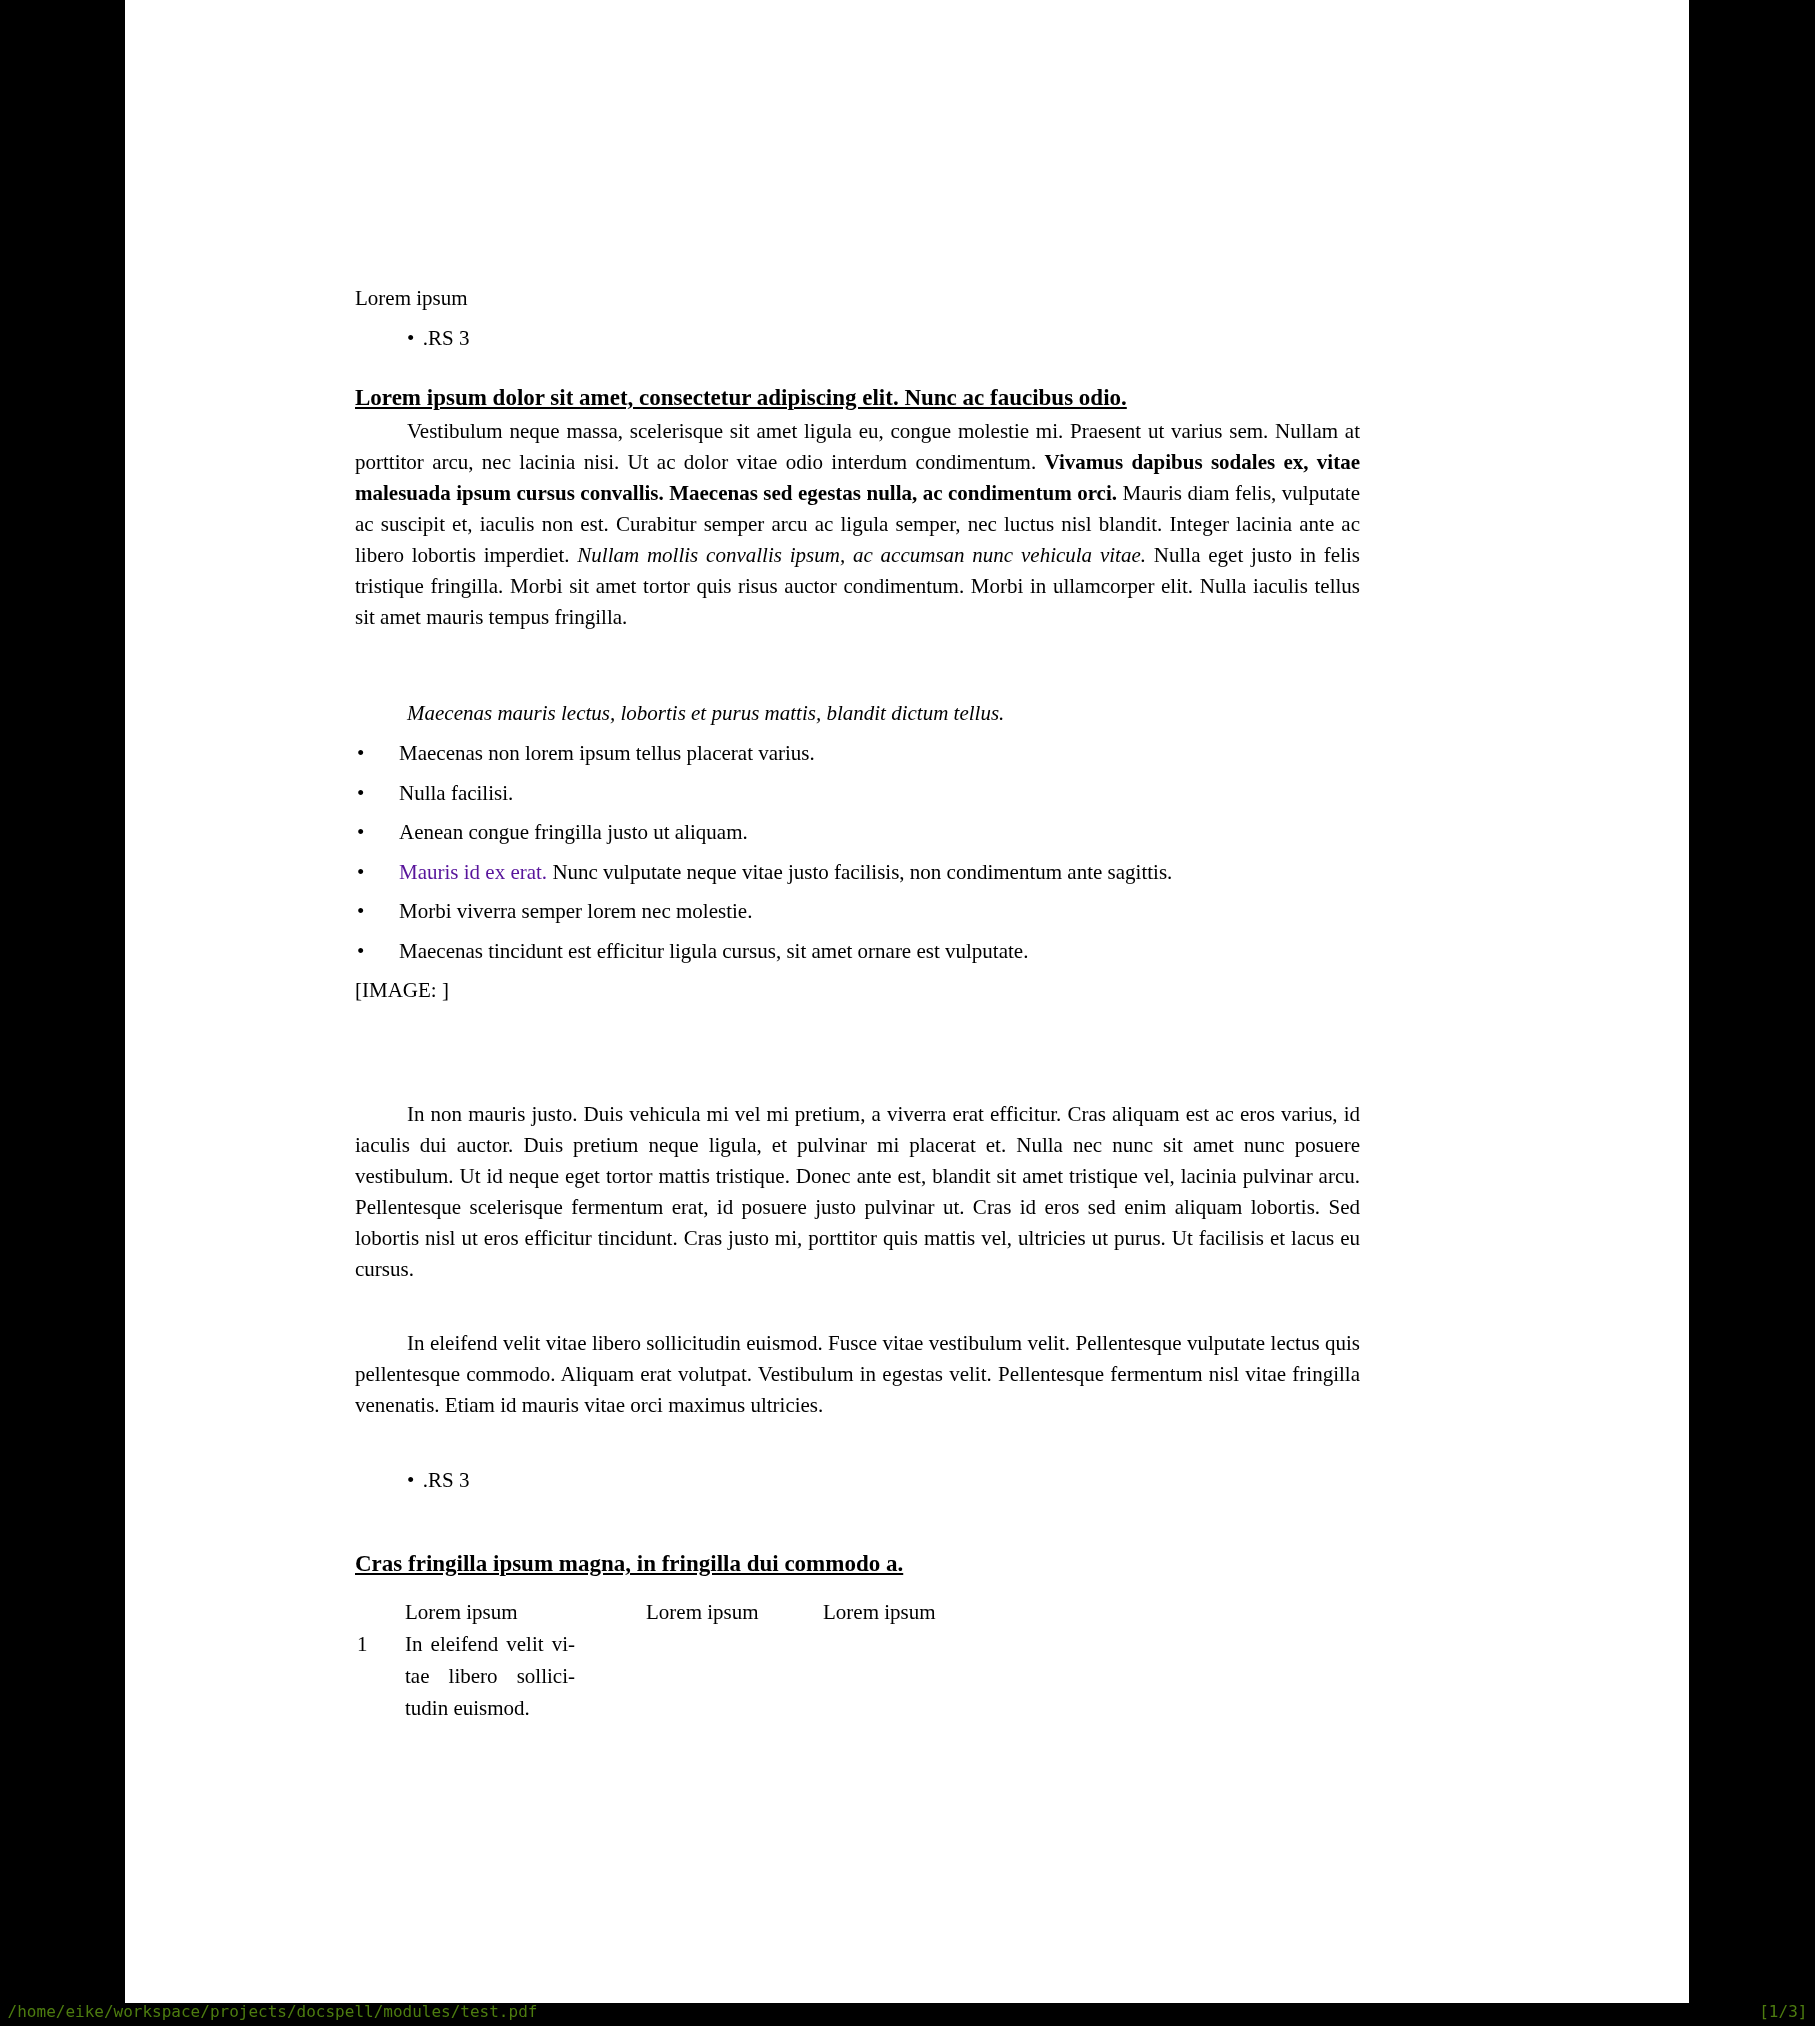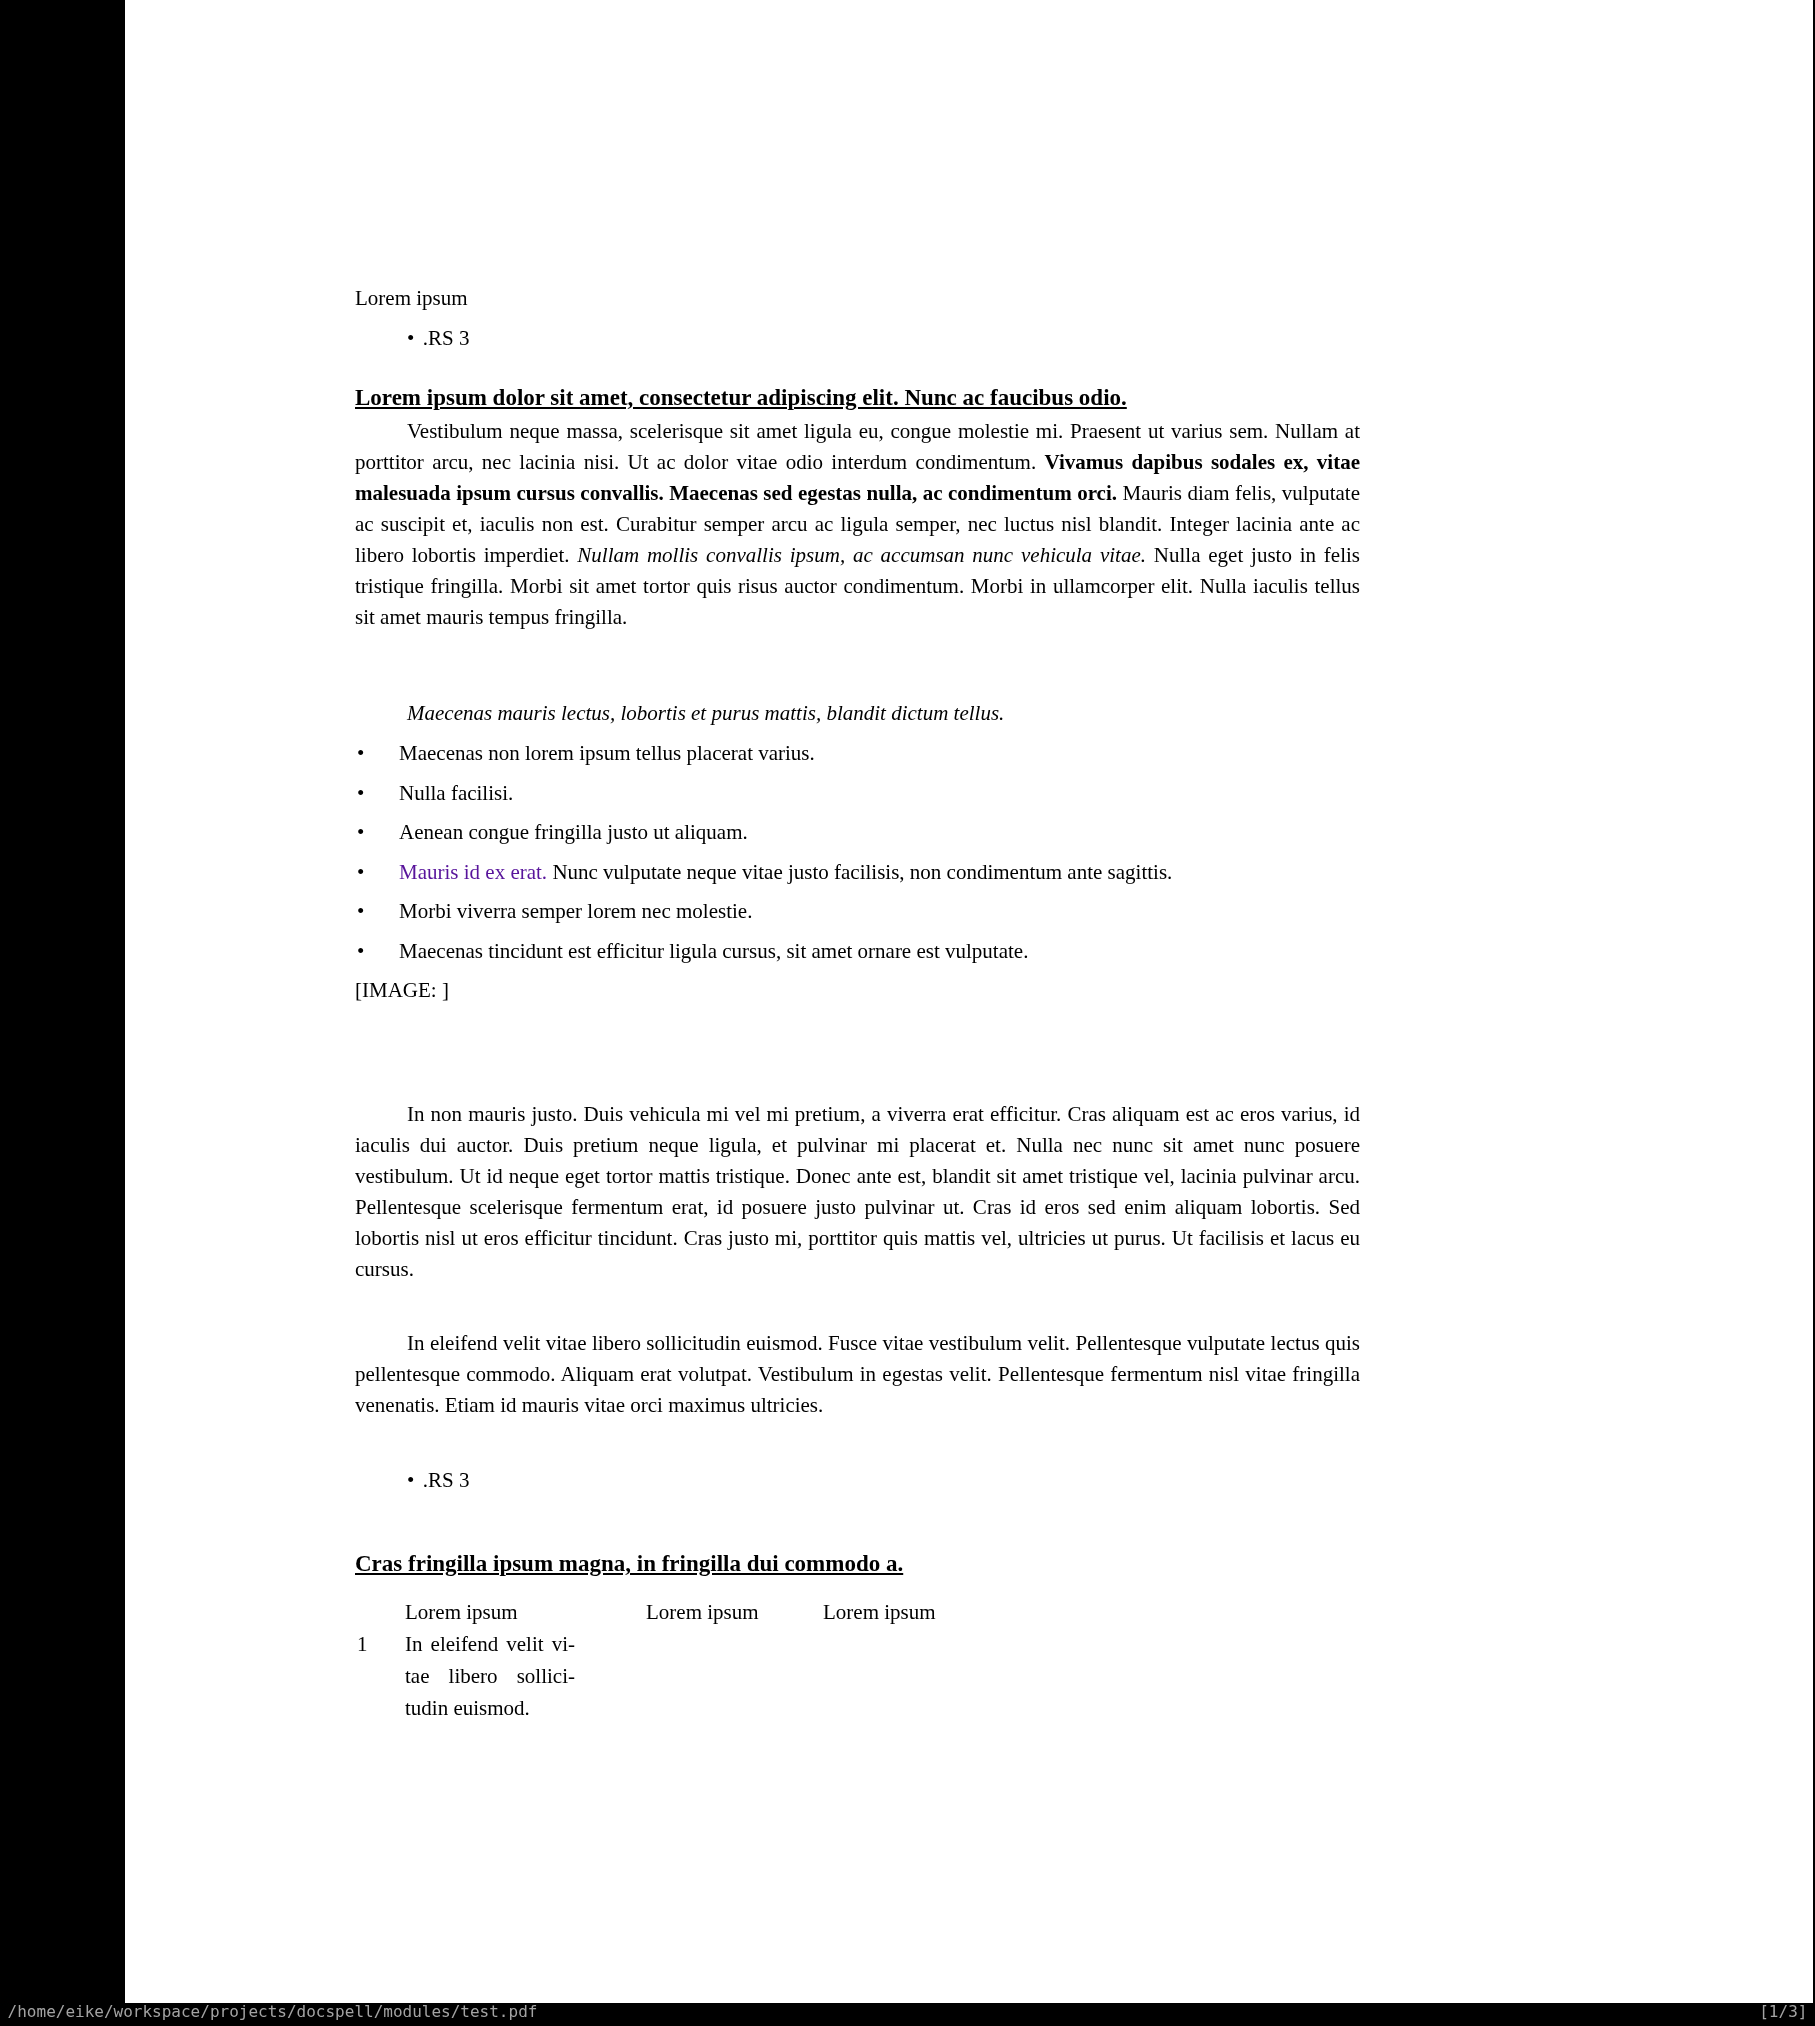--- a/index.html
+++ b/index.html
@@ -3,21 +3,21 @@
 <meta charset="utf-8">
 <style>
   html, body { margin:0; padding:0; background:#000; }
   body {
     width:1815px; height:2026px; position:relative; overflow:hidden;
     font-family:"Liberation Serif", serif;
   }
   .window { position:absolute; inset:0; }
 
   .page {
-    position:absolute; left:125px; top:0; width:1688px; height:2003px;
+    position:absolute; left:125px; top:0; width:1564px; height:2003px;
     background:#ffffff; color:#000;
   }
 
   
   .block {
     position:absolute; left:230px; width:1005px; margin:0;
     font-size:21px; line-height:31px; color:#000;
   }
 
   .intro  { top:283px; }
@@ -50,21 +50,21 @@
     top:1596px; display:grid;
     grid-template-columns:50px 241px 177px 1fr;
     line-height:32px;
   }
   .tcell  { padding:0; }
   .tnum   { padding-left:1.9px; }
   .tjust  { text-align:justify; width:170px; }
 
   .statusbar {
     position:absolute; left:0; top:2003px; width:1815px; height:16px;
-    background:#000000; color:#a3a3a3;
+    background:#000000; color:#4d7c0f;
     font-family:"DejaVu Sans Mono", monospace; font-size:16px;
     display:flex; justify-content:space-between; align-items:center;
     padding:0 7.6px; box-sizing:border-box; white-space:pre;
   }
 </style>
 </head>
 <body>
 
 <div class="window">
 

